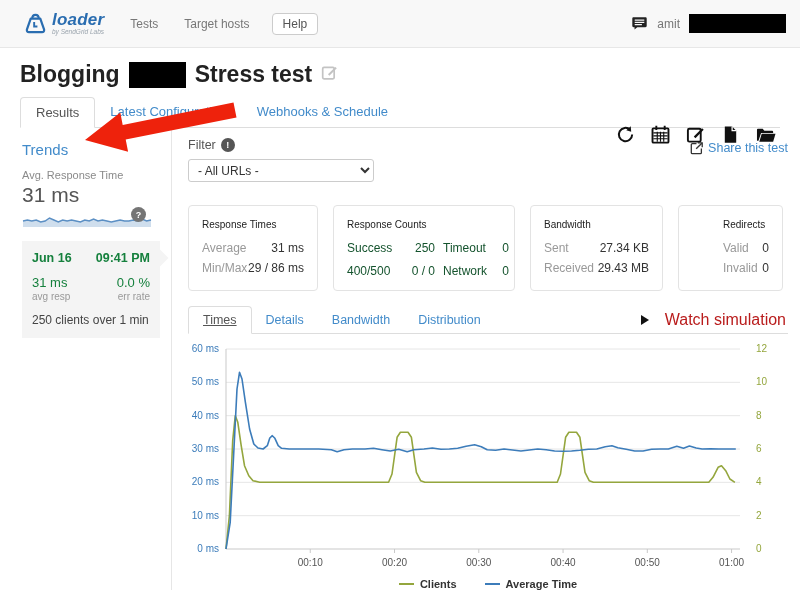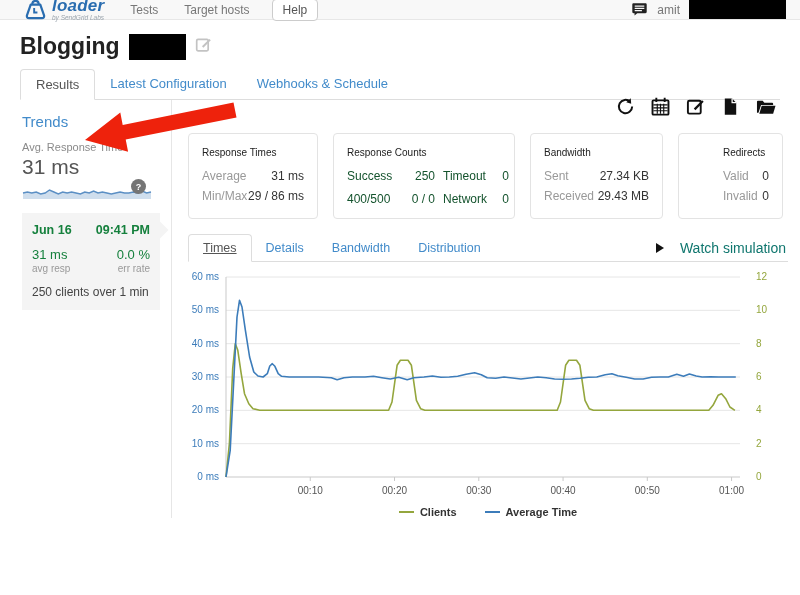--- a/index.html
+++ b/index.html
@@ -5,21 +5,21 @@
   * { box-sizing: border-box; }
   html,body { margin:0; padding:0; }
   body {
     width:800px; height:595px; overflow:hidden; position:relative;
     background:#fff; color:#333;
     font-family:"Liberation Sans","DejaVu Sans",sans-serif;
   }
   a { text-decoration:none; cursor:pointer; }
 
   
-  .navbar { height:20px; background:#f8f8f8; border-bottom:1px solid #e7e7e7;
+  .navbar { height:48px; background:#f8f8f8; border-bottom:1px solid #e7e7e7;
     display:flex; align-items:center; padding:0 14px; }
   .brand { display:flex; align-items:center; gap:5px; margin-left:10px; cursor:pointer; }
   .brand-text { display:flex; flex-direction:column; line-height:1; }
   .brand-name { color:#2a6db0; font-size:17px; font-weight:bold; font-style:italic; letter-spacing:.2px; }
   .brand-sub { color:#9aa4ad; font-size:6.5px; font-style:italic; margin-top:1px; }
   .nav-link { color:#777; font-size:12px; margin-left:26px; }
   .help-btn { border:1px solid #ccc; background:#fff; border-radius:4px; font-size:12px;
     color:#555; padding:3px 10px; margin-left:22px; cursor:pointer;
     font-family:"Liberation Sans","DejaVu Sans",sans-serif; }
   .nav-right { margin-left:auto; display:flex; align-items:center; gap:9px; }
@@ -89,21 +89,21 @@
   .crow4 { display:grid; grid-template-columns:44px 36px 48px 10px; column-gap:8px;
     font-size:12px; margin-top:9px; color:#14532d; }
   .crow4 .val { text-align:right; }
 
   
   .chart-panel { margin-top:15px; }
   .chart-tabs { display:flex; border-bottom:1px solid #ddd; align-items:center; }
   .ctab { padding:6px 14px; font-size:12.5px; color:#428bca; margin-bottom:-1px; }
   .ctab.active { background:#fff; border:1px solid #ddd; border-bottom-color:#fff;
     border-radius:4px 4px 0 0; color:#555;text-decoration:underline; }
-  .watch-link { margin-left:auto; color:#0f766e; font-size:14px;
+  .watch-link { margin-left:auto; color:#b91c1c; font-size:16px;
     display:flex; gap:16px; align-items:center; padding-right:2px; }
   .play-tri { width:0; height:0; border-left:8px solid #111;
     border-top:5px solid transparent; border-bottom:5px solid transparent; }
   #main-chart { display:block; margin-top:9px; font-family:"Liberation Sans","DejaVu Sans",sans-serif; }
   .legend { display:flex; justify-content:center; gap:28px; margin-top:5px;
     font-size:11px; font-weight:bold; color:#333; }
   .lg-item { display:inline-flex; align-items:center; }
   .lg-swatch { display:inline-block; width:15px; height:2px; margin-right:6px; }
 
   .arrow-overlay { position:absolute; left:60px; top:88px; pointer-events:none; }
@@ -136,20 +136,21 @@
     <span class="nav-user">amit</span>
     <div class="redact redact-nav"></div>
   </div>
 </div>
 
 <div class="page">
 
   <div class="title-row">
     <span class="title-text">Blogging</span>
     <span class="redact redact-title"></span>
+    <span class="title-text">Stress test</span>
     <span class="pencil-icon">
       <svg width="17" height="17" viewBox="0 0 20 20">
         <rect x="2" y="4" width="13.5" height="13.5" rx="1.5" fill="none" stroke="currentColor" stroke-width="2"></rect>
         <path d="M8.2 12.2 16.9 3.4 l1.7 1.7 -8.7 8.8 z" fill="currentColor"></path>
       </svg>
     </span>
   </div>
 
   <div class="actions">
     <span class="act">
@@ -215,20 +216,39 @@
         </div>
         <div class="srow small">
           <span>avg resp</span>
           <span>err rate</span>
         </div>
         <div class="clients-line">250 clients over 1 min</div>
       </div>
     </div>
 
     <div class="main">
+      <div class="main-top">
+        <div>
+          <div class="filter-label">
+            <span>Filter</span>
+            <span class="info-badge">!</span>
+          </div>
+          <select class="url-select">
+            <option>- All URLs -</option>
+          </select>
+        </div>
+        <a class="share-link">
+          <svg width="13" height="13" viewBox="0 0 20 20">
+            <path d="M10 2.5H3.6C2.7 2.5 2 3.2 2 4.1v12.3c0 .9.7 1.6 1.6 1.6h12.3c.9 0 1.6-.7 1.6-1.6V10" fill="none" stroke="currentColor" stroke-width="2"></path>
+            <path d="M12 1.2h6.8V8" fill="none" stroke="currentColor" stroke-width="2"></path>
+            <path d="M18.2 1.8 9.5 10.5" fill="none" stroke="currentColor" stroke-width="2"></path>
+          </svg>
+          <span>Share this test</span>
+        </a>
+      </div>
 
       <div class="cards">
         <div class="card card-rt">
           <h3 class="card-title">Response Times</h3>
           <div class="crow">
               <span class="lbl">Average</span>
               <span>31 ms</span>
             </div>
           <div class="crow">
               <span class="lbl">Min/Max</span>

